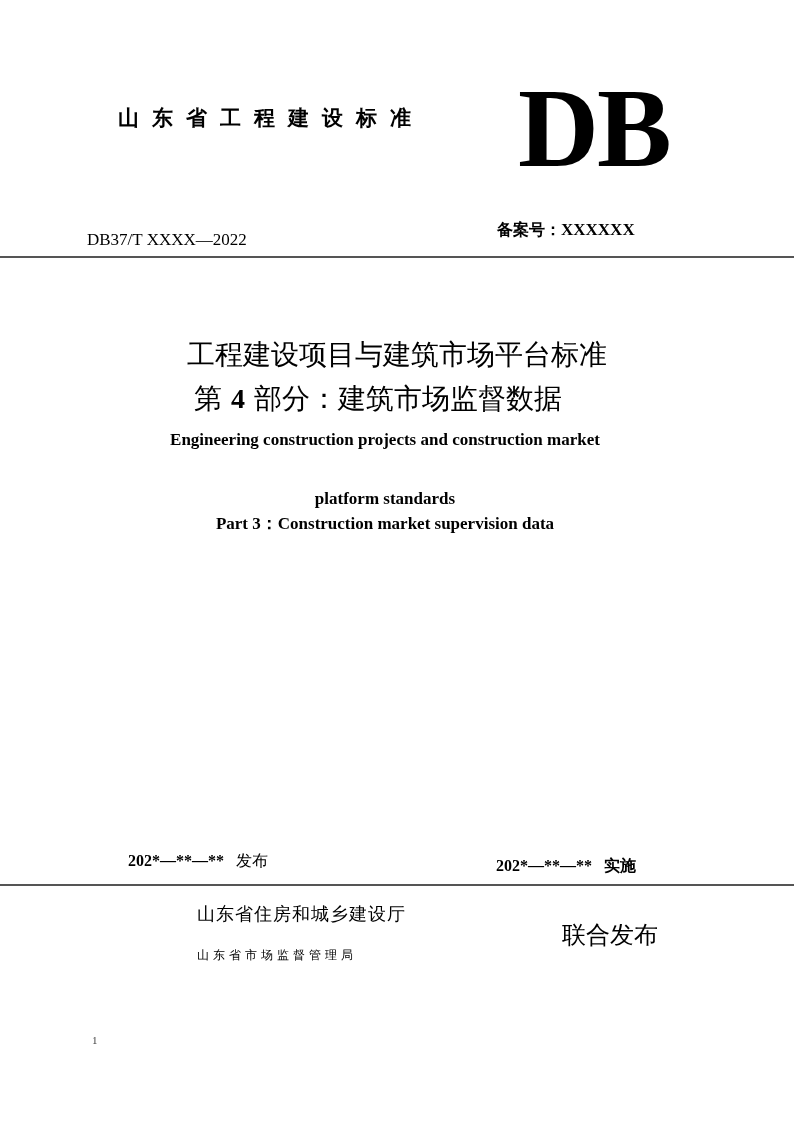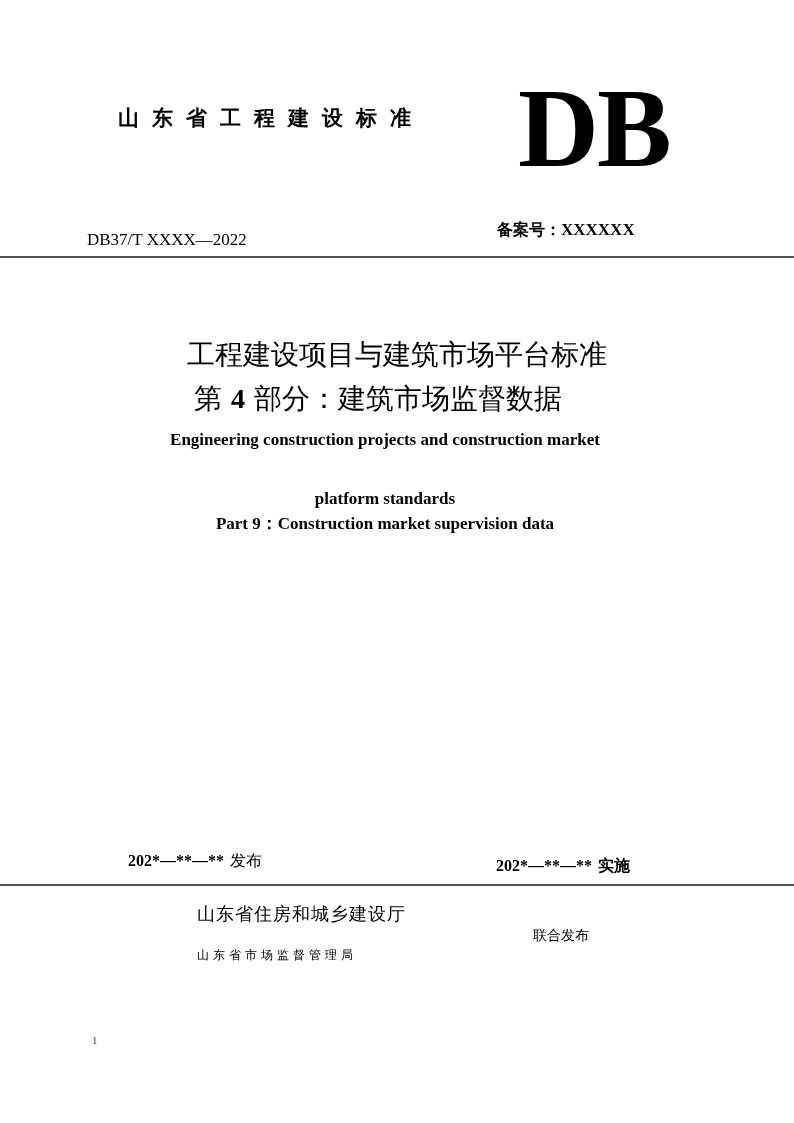--- a/index.html
+++ b/index.html
@@ -90,21 +90,21 @@
     .impl-date {
       left: 496px; top: 855px;
       font-weight: bold;
       font-size: 16px;
       line-height: 22px;
     }
     .cn-suffix {
       font-family: "DejaVu Sans", sans-serif;
       font-weight: normal;
       font-size: 16px;
-      margin-left: 6px;
+      margin-left: 12px;
     }
     .impl-date .cn-suffix { font-weight: bold; text-align: center; }
     .rule-bottom {
       left: 0; top: 884px;
       width: 794px; height: 0;
       border-top: 2px solid #555;
     }
     .issuer-1 {
       left: 197px; top: 901px;
       font-family: "DejaVu Sans", sans-serif;
@@ -113,23 +113,23 @@
       letter-spacing: 1px;
     }
     .issuer-2 {
       left: 197px; top: 942px;
       font-family: "DejaVu Sans", sans-serif;
       font-size: 12px;
       line-height: 26px;
       letter-spacing: 4px;
     }
     .joint {
-      left: 533px; top: 922px;
+      left: 562px; top: 922px;
       font-family: "DejaVu Sans", sans-serif;
-      font-size: 14px;
+      font-size: 24px;
       line-height: 26px;
     }
     .page-num {
       left: 92px; top: 1033px;
       font-size: 11px;
       color: #444;
       line-height: 14px;
     }
   </style>
 </head>
@@ -141,21 +141,21 @@
 <div class="abs std-number">DB37/T XXXX—2022</div>
 <div class="abs filing"><span class="lbl">备案号：</span><span>XXXXXX</span></div>
 
 <div class="abs rule-top"></div>
 
 <div class="abs title-cn-1">工程建设项目与建筑市场平台标准</div>
 <div class="abs title-cn-2"><span>第</span> <span class="num">4</span> <span>部分：建筑市场监督数据</span></div>
 
 <div class="abs title-en-1">Engineering construction projects and construction market</div>
 <div class="abs title-en-2">platform standards</div>
-<div class="abs title-en-3">Part 9：Construction market supervision data</div>
+<div class="abs title-en-3">Part 3：Construction market supervision data</div>
 
 <div class="abs publish-date"><span>202*—**—**</span><span class="cn-suffix">发布</span></div>
 <div class="abs impl-date"><span>202*—**—**</span><span class="cn-suffix">实施</span></div>
 
 <div class="abs rule-bottom"></div>
 
 <div class="abs issuer-1">山东省住房和城乡建设厅</div>
 <div class="abs issuer-2">山东省市场监督管理局</div>
 <div class="abs joint">联合发布</div>
 

